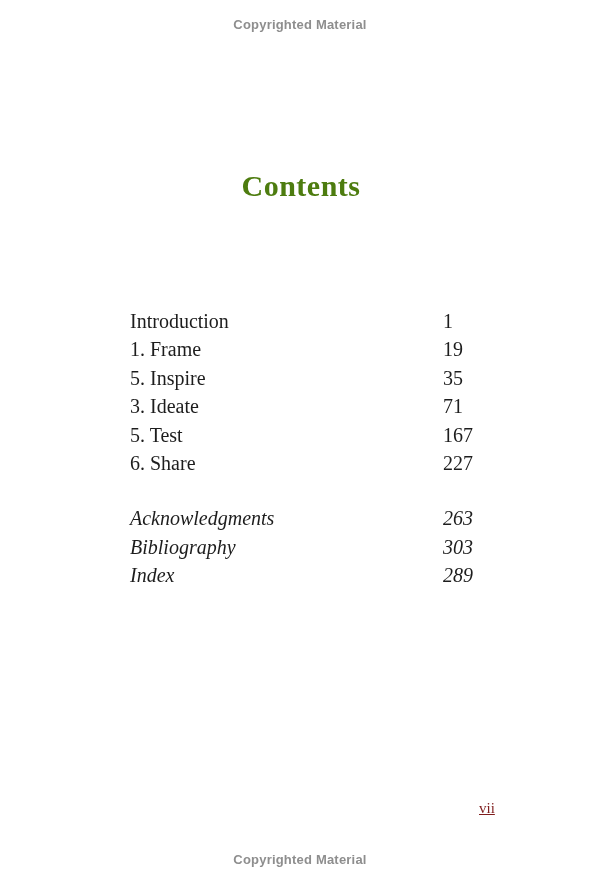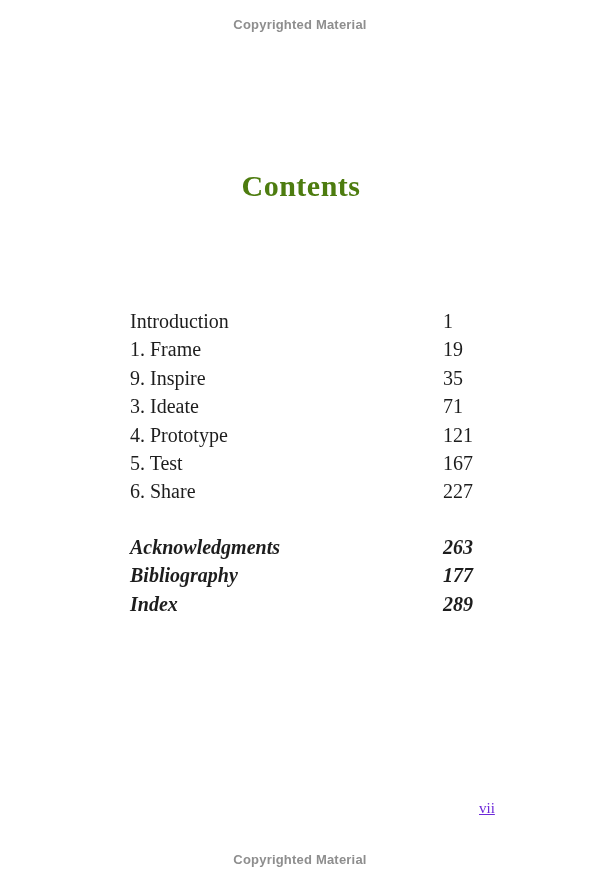--- a/index.html
+++ b/index.html
@@ -62,28 +62,27 @@
   }
   .toc-num {
     flex: 0 0 27px;
     width: 27px;
     margin-left: auto;
     text-align: left;
   }
   .back-matter {
     margin-top: 27px;
     font-style: italic;
-    font-weight: bold;
   }
   .folio {
     position: absolute;
     left: 479px;
     top: 800px;
     font-size: 15px;
-    color: #6d28d9;
+    color: #7f1d1d;
     text-decoration: underline;
   }
 </style>
 </head>
 <body>
 
 <div class="page">
 
   <div class="notice notice-top">Copyrighted Material</div>
 
@@ -94,49 +93,45 @@
     <div class="chapters">
       <div class="toc-row">
         <span class="toc-label">Introduction</span>
         <span class="toc-num">1</span>
       </div>
       <div class="toc-row">
         <span class="toc-label">1. Frame</span>
         <span class="toc-num">19</span>
       </div>
       <div class="toc-row">
-        <span class="toc-label">9. Inspire</span>
+        <span class="toc-label">5. Inspire</span>
         <span class="toc-num">35</span>
       </div>
       <div class="toc-row">
         <span class="toc-label">3. Ideate</span>
         <span class="toc-num">71</span>
-      </div>
-      <div class="toc-row">
-        <span class="toc-label">4. Prototype</span>
-        <span class="toc-num">121</span>
       </div>
       <div class="toc-row">
         <span class="toc-label">5. Test</span>
         <span class="toc-num">167</span>
       </div>
       <div class="toc-row">
         <span class="toc-label">6. Share</span>
         <span class="toc-num">227</span>
       </div>
     </div>
 
     <div class="back-matter">
       <div class="toc-row">
         <span class="toc-label">Acknowledgments</span>
         <span class="toc-num">263</span>
       </div>
       <div class="toc-row">
         <span class="toc-label">Bibliography</span>
-        <span class="toc-num">177</span>
+        <span class="toc-num">303</span>
       </div>
       <div class="toc-row">
         <span class="toc-label">Index</span>
         <span class="toc-num">289</span>
       </div>
     </div>
 
   </div>
 
   <div class="folio">vii</div>

